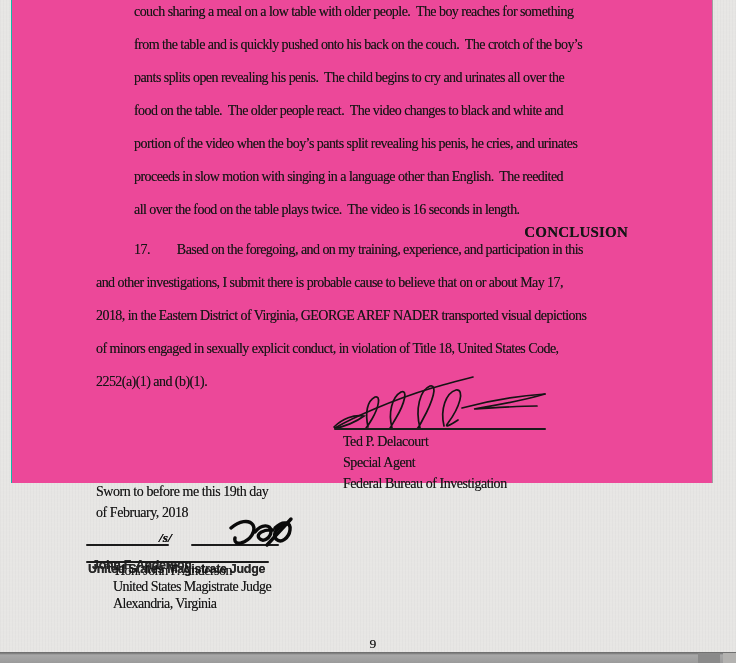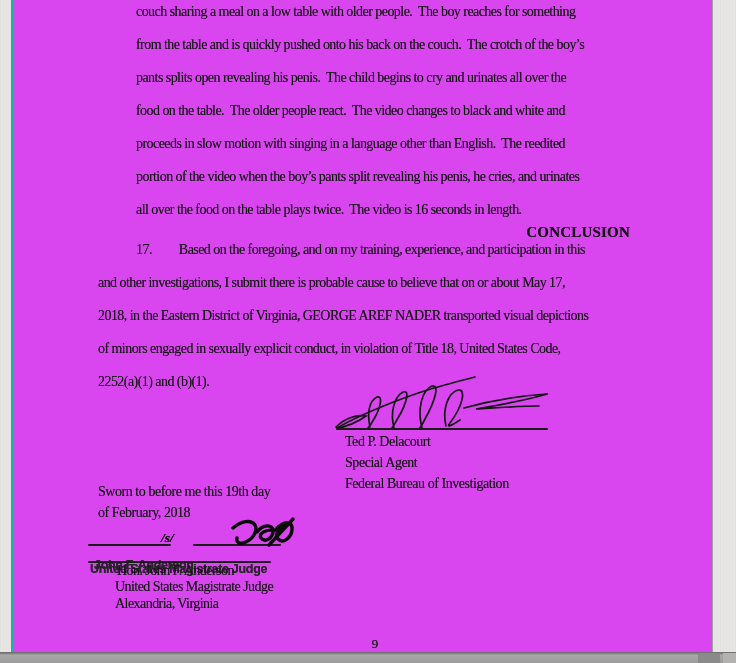--- a/index.html
+++ b/index.html
@@ -6,23 +6,23 @@
   html,body { width:736px; height:663px; overflow:hidden; }
   body {
     position:relative;
     font-family:"Liberation Serif", serif;
     background:
       repeating-linear-gradient(90deg, rgba(0,0,0,0.02) 0 1px, transparent 1px 3px),
       repeating-linear-gradient(0deg, rgba(255,255,255,0.05) 0 1px, transparent 1px 4px),
       #e7e6e4;
   }
   .page {
-    position:absolute; left:11px; top:0; width:702px; height:652px;
-    background:#d946ef;
-    border-left:3px solid #14b8a6;
+    position:absolute; left:11px; top:0; width:702px; height:483px;
+    background:#ec4899;
+    border-left:1px solid #14b8a6;
     border-right:1px solid #a0a0a0;
     color:#161616;
   }
   .tline {
     position:absolute; white-space:pre;
     font-size:14px; letter-spacing:-0.55px;
     text-shadow:0 0 0.4px rgba(20,20,20,0.55);
     padding-left:17px;
   }
   .block { position:absolute; }
@@ -73,22 +73,22 @@
 </head>
 <body>
 
 <div class="page">
 
   <div class="block quote">
     <span class="bline">couch sharing a meal on a low table with older people.  The boy reaches for something</span>
     <span class="bline">from the table and is quickly pushed onto his back on the couch.  The crotch of the boy’s</span>
     <span class="bline">pants splits open revealing his penis.  The child begins to cry and urinates all over the</span>
     <span class="bline">food on the table.  The older people react.  The video changes to black and white and</span>
+    <span class="bline">portion of the video when the boy’s pants split revealing his penis, he cries, and urinates</span>
     <span class="bline">proceeds in slow motion with singing in a language other than English.  The reedited</span>
-    <span class="bline">portion of the video when the boy’s pants split revealing his penis, he cries, and urinates</span>
     <span class="bline">all over the food on the table plays twice.  The video is 16 seconds in length.</span>
   </div>
 
   <div class="heading">CONCLUSION</div>
 
   <div class="block para17">
     <span class="bline p17-first"><span class="p17-num">17.</span><span class="p17-gap"></span><span>Based on the foregoing, and on my training, experience, and participation in this</span></span>
     <span class="bline">and other investigations, I submit there is probable cause to believe that on or about May 17,</span>
     <span class="bline">2018, in the Eastern District of Virginia, GEORGE AREF NADER transported visual depictions</span>
     <span class="bline">of minors engaged in sexually explicit conduct, in violation of Title 18, United States Code,</span>

